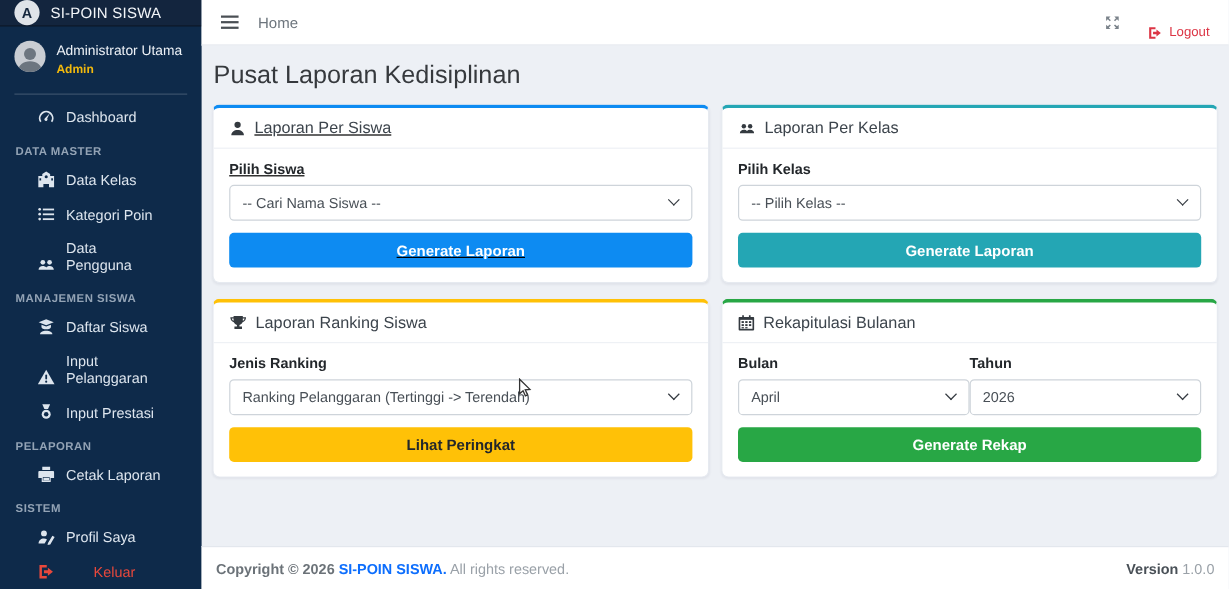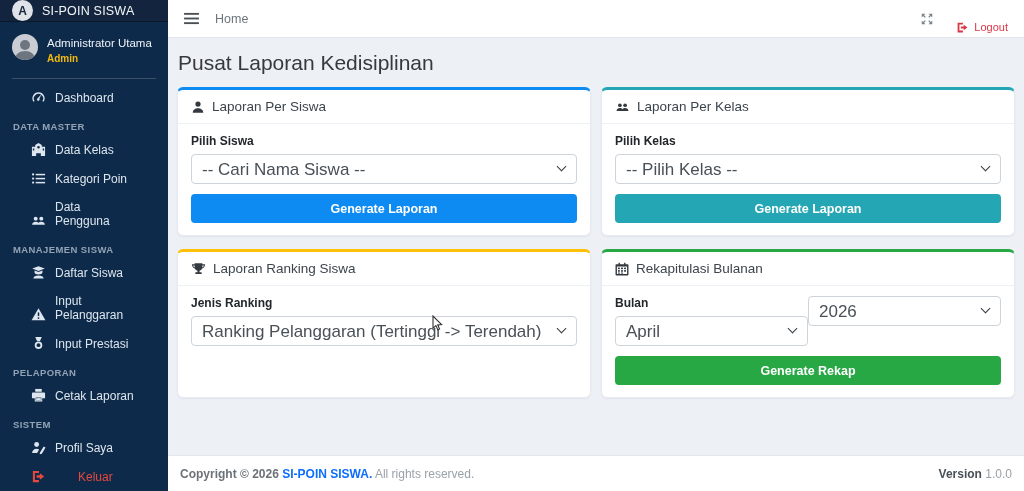--- a/index.html
+++ b/index.html
@@ -38,21 +38,21 @@
   .content{flex:1; padding:0 9px; overflow:hidden;}
   .page-title{font-size:21px; font-weight:500; color:#36393d; margin:13px 1px 12px 1px;}
 
   .grid{display:grid; grid-template-columns:1fr 1fr; column-gap:10px; row-gap:13px;}
   .card{background:#fff; border:1px solid var(--card-border); border-top:3px solid #888; border-radius:6px; box-shadow:0 1px 2px rgba(30,40,60,.06);}
   .card-header{display:flex; align-items:center; gap:7px; padding:9px 13px; border-bottom:1px solid #eef1f5; font-size:13.5px; color:#3c444c;}
   .card-header .ci{display:flex; color:#343a40;}
   .card-body{padding:10px 13px 12px 13px;}
   .f-label{font-size:12px; font-weight:bold; color:#23272b; margin-bottom:6px;}
   .sel{position:relative; margin-bottom:10px;}
-  .sel select{width:100%; height:30px; appearance:none; -webkit-appearance:none; border:1px solid #ced4da; border-radius:4px; background:#fff; padding:0 26px 0 10px; font-size:17px; color:#495057; font-family:"Liberation Sans", sans-serif;}
+  .sel select{width:100%; height:30px; appearance:none; -webkit-appearance:none; border:1px solid #ced4da; border-radius:4px; background:#fff; padding:0 26px 0 10px; font-size:12px; color:#495057; font-family:"Liberation Sans", sans-serif;}
   .sel::after{content:""; position:absolute; right:12px; top:9px; width:6px; height:6px; border-right:1.6px solid #343a40; border-bottom:1.6px solid #343a40; transform:rotate(45deg); pointer-events:none;}
   .btn{display:block; width:100%; height:29px; border:none; border-radius:4px; font-size:12.5px; font-weight:bold; color:#fff; cursor:pointer; font-family:"Liberation Sans", sans-serif;}
   .btn.dark-text{color:#23272b;}
   .two-col{display:grid; grid-template-columns:1fr 1fr; }
 
   .footer{height:36px; min-height:36px; background:#fff; border-top:1px solid var(--topbar-border); display:flex; align-items:center; justify-content:space-between; padding:0 12px; font-size:12px; color:#9aa1a8;}
   .fl b{color:#6b7278;}
   .fl .brand-link{color:#0d6efd; font-weight:bold; cursor:pointer;}
   .fr b{color:#495057;}
 
@@ -219,21 +219,21 @@
         <span>Logout</span>
       </span>
     </span>
   </div>
 
   <div class="content">
     <h1 class="page-title">Pusat Laporan Kedisiplinan</h1>
 
     <div class="grid">
 
-      <div class="card" style="border-top-color: rgb(13, 139, 242);">
+      <div class="card" style="border-top-color: rgb(13, 139, 242); text-decoration: underline;">
         <div class="card-header">
           <span class="ci">
               <svg width="14" height="14" viewBox="0 0 16 16" fill="currentColor">
                 <circle cx="8" cy="4.6" r="3"></circle>
                 <path d="M2 14.5c0-3.1 2.7-5 6-5s6 1.9 6 5z"></path>
               </svg>
             </span>
           <span>Laporan Per Siswa</span>
         </div>
         <div class="card-body">
@@ -272,20 +272,21 @@
                 <path d="M3.6 1.5h8.8v1.2h3.1c0 2.6-1.5 4.3-3.3 4.7a4.6 4.6 0 0 1-3 2.6v1.6h2.4v2.2H4.4v-2.2h2.4V10A4.6 4.6 0 0 1 3.8 7.4C2 7 .5 5.3.5 2.7h3.1V1.5zM1.9 3.9c.2 1.1.9 1.9 1.7 2.2V3.9H1.9zm12.2 0h-1.7v2.2c.8-.3 1.5-1.1 1.7-2.2z"></path>
               </svg>
             </span>
           <span>Laporan Ranking Siswa</span>
         </div>
         <div class="card-body">
           <div class="f-label">Jenis Ranking</div>
           <div class="sel">
             <select><option>Ranking Pelanggaran (Tertinggi -&gt; Terendah)</option></select>
           </div>
+          <button class="btn dark-text" style="background-color: rgb(255, 193, 7);">Lihat Peringkat</button>
         </div>
       </div>
 
       <div class="card" style="border-top-color: rgb(40, 167, 69);">
         <div class="card-header">
           <span class="ci">
               <svg width="14" height="14" viewBox="0 0 16 16">
                 <path fill="currentColor" d="M4 .8h1.6v1.7h4.8V.8H12v1.7h2.5c.5 0 .9.4.9.9v11c0 .5-.4.9-.9.9h-13a.9.9 0 0 1-.9-.9v-11c0-.5.4-.9.9-.9H4V.8z"></path>
                 <rect x="2.2" y="5.2" width="11.6" height="8.5" fill="#fff"></rect>
                 <g fill="currentColor">
@@ -304,20 +305,21 @@
         </div>
         <div class="card-body">
           <div class="two-col">
             <div>
               <div class="f-label">Bulan</div>
               <div class="sel">
                 <select><option>April</option></select>
               </div>
             </div>
             <div>
+              <div class="f-label">Tahun</div>
               <div class="sel">
                 <select><option>2026</option></select>
               </div>
             </div>
           </div>
           <button class="btn" style="background-color: rgb(40, 167, 69);">Generate Rekap</button>
         </div>
       </div>
     </div>
   </div>

